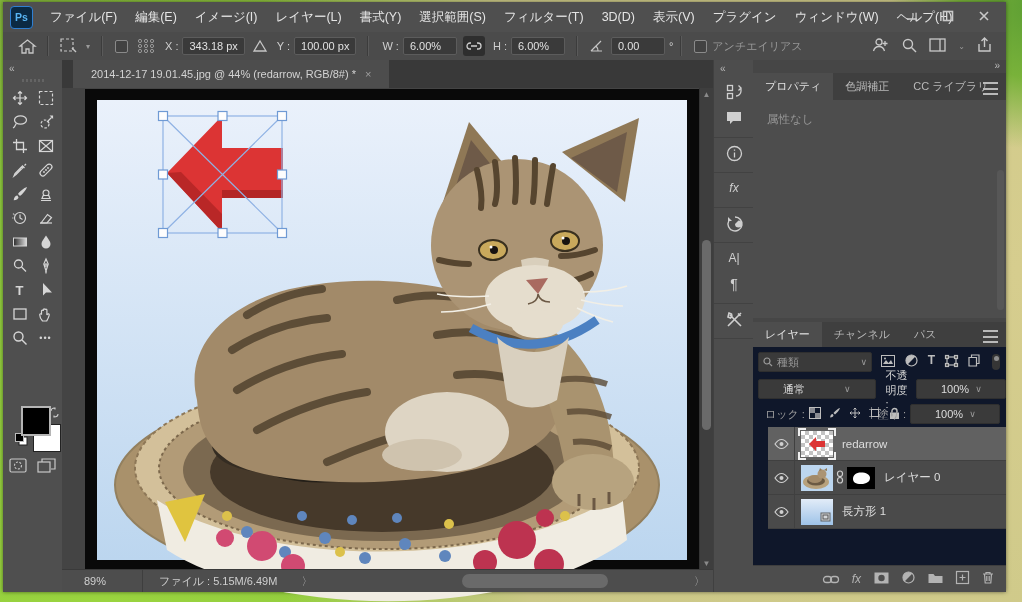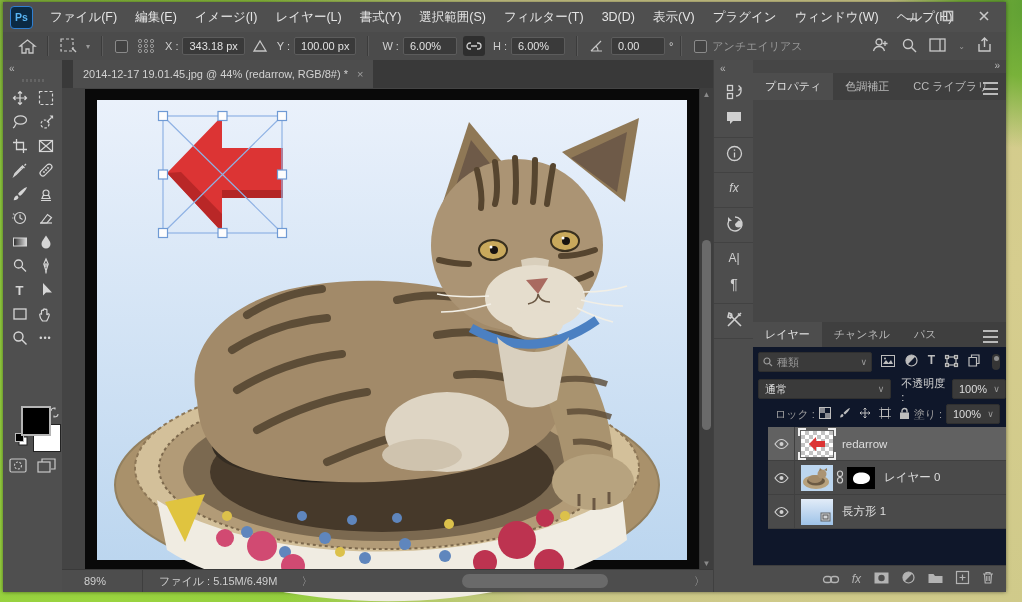--- a/index.html
+++ b/index.html
@@ -39,21 +39,21 @@
   .tool svg{display:block}
   .swatches{position:absolute;left:0;top:342px;width:59px;height:60px}
   .fg{position:absolute;left:18px;top:4px;width:26px;height:26px;background:#000;border:2px solid #b5b5b5}
   .bg{position:absolute;left:30px;top:22px;width:26px;height:26px;background:#fff;border:1px solid #222}
   .swap{position:absolute;left:46px;top:2px;color:#cfcfcf}
   .mini{position:absolute;left:12px;top:30px}
   .belowsw{position:absolute;left:0;top:398px;width:59px;display:flex;justify-content:center;gap:10px;color:#c9c9c9}
   
   .docarea{position:absolute;left:59px;top:58px;width:651px;bottom:0}
   .tabbar{position:absolute;left:0;top:0;right:0;height:28px;background:#393939}
-  .dtab{position:absolute;left:11px;top:0;height:28px;background:#4d4d4d;display:flex;align-items:center;padding:0 10px;font-size:11px;color:#d2d2d2;gap:9px}
+  .dtab{position:absolute;left:11px;top:0;height:28px;background:#4d4d4d;display:flex;align-items:center;padding:0 18px;font-size:11px;color:#d2d2d2;gap:9px}
   .dtab .x{color:#9e9e9e}
   .canvas{position:absolute;left:0;top:28px;right:0;bottom:22px;background:#444}
   .photo{position:absolute;left:23px;top:1px;width:614px;height:482px;background:#090909}
   .photo svg{position:absolute;left:12px;top:11px}
   .vscroll{position:absolute;right:0;top:0;width:13px;bottom:0;background:#3e3e3e;border-left:1px solid #353535}
   .vthumb{position:absolute;left:2px;width:9px;top:152px;height:190px;background:#6a6a6a;border-radius:5px}
   .vscroll .ar{position:absolute;left:0;width:13px;text-align:center;color:#8a8a8a;font-size:8px}
   
   .statusbar{position:absolute;left:0;right:0;bottom:0;height:22px;background:#4d4d4d;border-top:1px solid #3a3a3a;display:flex;align-items:center;font-size:11px;color:#cfcfcf}
   .statusbar .zoomcell{padding-left:22px;width:58px}
@@ -78,21 +78,21 @@
   .pscroll{position:absolute;right:2px;top:70px;width:7px;height:140px;background:#575757;border-radius:4px}
   
   .ltabs{position:absolute;left:0;top:262px;right:0;height:25px;background:#3f3f3f;display:flex;font-size:11px;color:#b9b9b9}
   .lgroup{position:absolute;left:0;top:287px;right:0;bottom:0;background:#0f172a}
   .frow{position:absolute;left:0;top:3px;right:0;height:24px;display:flex;align-items:center}
   .searchbox{background:#3a3a3a;border:1px solid #2f2f2f;border-radius:2px;height:18px;display:flex;align-items:center;color:#9b9b9b;font-size:11px;margin-left:5px;width:104px;padding:0 4px;gap:4px}
   .ficons{position:absolute;right:26px;display:flex;gap:10px;color:#bdbdbd}
   .ftoggle{position:absolute;right:6px;width:8px;height:16px;background:#353535;border-radius:4px}
   .ftoggle::before{content:"";position:absolute;left:1.5px;top:1.5px;width:5px;height:5px;border-radius:50%;background:#8d8d8d}
   .brow{position:absolute;left:0;top:30px;right:0;height:24px;display:flex;align-items:center;font-size:11px;color:#cfcfcf}
-  .select{background:#3a3a3a;border:1px solid #2f2f2f;border-radius:2px;height:18px;display:flex;align-items:center;justify-content:space-between;padding:0 6px;color:#ddd}
+  .select{background:#3a3a3a;border:1px solid #2f2f2f;border-radius:2px;height:18px;display:flex;align-items:center;justify-content:space-between;padding:0 24px;color:#ddd}
   .blendsel{width:128px;margin-left:5px}
   .valbox{width:40px;margin-left:4px}
   .caret{color:#9a9a9a;font-size:9px;margin-left:6px}
   .lockrow{position:absolute;left:0;top:56px;right:0;height:22px;display:flex;align-items:center;font-size:11px;color:#9d9d9d}
   .lockrow .ic{margin:0 4px;color:#bdbdbd}
   .fillgrp{position:absolute;right:6px;display:flex;align-items:center}
   .lrows{position:absolute;left:15px;top:80px;right:0}
   .lrow{height:33px;display:flex;align-items:center;background:#4a4a4a;border-bottom:1px solid #404040;font-size:11.5px;color:#dedede;position:relative}
   .lrow.sel{background:#616161}
   .eyecell{width:26px;display:flex;justify-content:center;color:#cfcfcf;border-right:1px solid #404040;align-self:stretch;align-items:center}
@@ -598,20 +598,24 @@
 
   <div class="rpanel">
     <div class="phead"><span>»</span></div>
 
     <div class="ptabs">
       <span class="ptab active">プロパティ</span>
       <span class="ptab">色調補正</span>
       <span class="ptab">CC ライブラリ</span>
       <span class="hamb" style="top:9px"></span>
     </div>
+    <div class="pbody">
+      <div class="txt">属性なし</div>
+      <div class="pscroll"></div>
+    </div>
 
     <div class="ltabs">
       <span class="ptab active">レイヤー</span>
       <span class="ptab">チャンネル</span>
       <span class="ptab">パス</span>
       <span class="hamb" style="top:8px"></span>
     </div>
 
     <div class="lgroup">
       <div class="frow">
@@ -655,21 +659,21 @@
           <span class="caret">∨</span>
         </div>
         <span style="margin-left:10px">不透明度 :</span>
         <div class="select valbox">
           <span>100%</span>
           <span class="caret">∨</span>
         </div>
       </div>
 
       <div class="lockrow">
-        <span style="margin-left:22px">ロック :</span>
+        <span style="margin-left:12px">ロック :</span>
         <span class="ic"><svg width="12" height="12" viewBox="0 0 12 12">
               <rect x="0.5" y="0.5" width="11" height="11" fill="none" stroke="currentColor"></rect>
               <rect x="1" y="1" width="5" height="5" fill="currentColor" opacity=".7"></rect>
               <rect x="6" y="6" width="5" height="5" fill="currentColor" opacity=".7"></rect>
             </svg></span>
         <span class="ic"><svg width="12" height="12" viewBox="0 0 12 12" fill="currentColor">
               <path d="M11 1C8.8 1.6 5.5 4.5 4.5 6l1.5 1.5C7.5 6.5 10.4 3.2 11 1zM3.8 7c-1.4 0-2.5 1-2.7 3.5 2.4-.2 3.4-1.3 3.4-2z"></path>
             </svg></span>
         <span class="ic"><svg width="12" height="12" viewBox="0 0 12 12" fill="none" stroke="currentColor">
               <path d="M6 1v10M1 6h10M4.5 2.5L6 1l1.5 1.5M4.5 9.5L6 11l1.5-1.5M2.5 4.5L1 6l1.5 1.5M9.5 4.5L11 6 9.5 7.5"></path>

